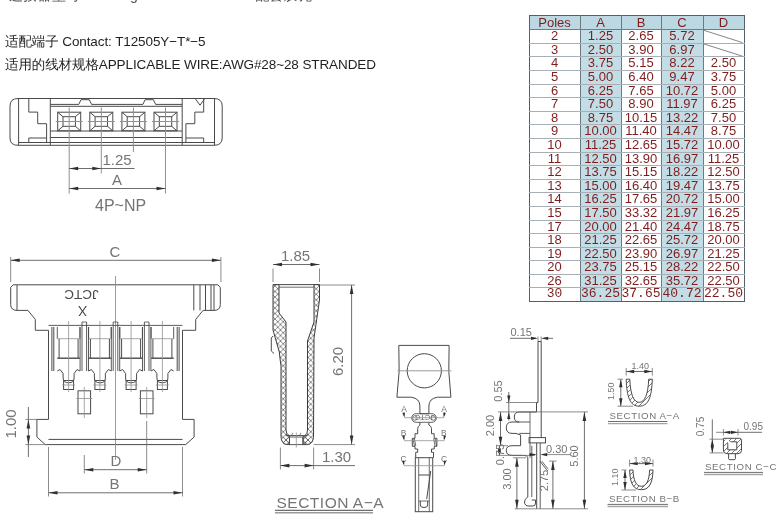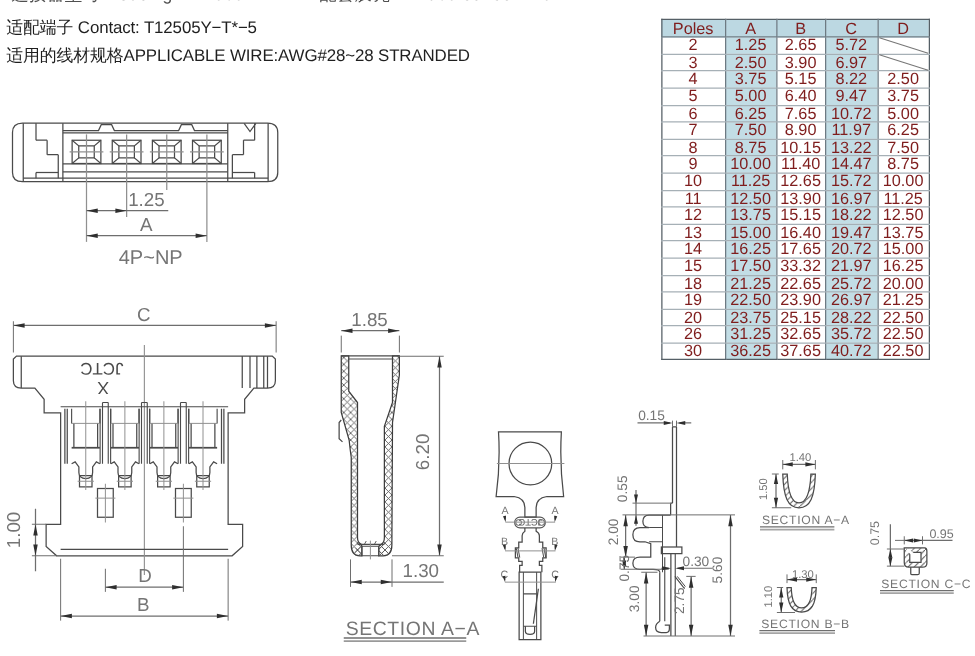--- a/index.html
+++ b/index.html
@@ -1,31 +1,31 @@
 <!DOCTYPE html>
 <html><head><meta charset="utf-8">
 <style>
 html,body{margin:0;padding:0;background:#fff;}
 #page{position:relative;width:780px;height:525px;background:#ffffff;overflow:hidden;
   font-family:"Liberation Sans",sans-serif;}
-.t1,.t2{position:absolute;left:5px;font-size:13.5px;color:#1f1f1f;white-space:nowrap;letter-spacing:-0.1px;}
+.t1,.t2{position:absolute;left:5px;font-size:13.5px;color:#1f1f1f;white-space:nowrap;letter-spacing:-0.1px;margin-top:20px;}
 .t0{position:absolute;left:9px;top:-13px;font-size:14px;color:#4f4f4f;white-space:nowrap;letter-spacing:0.3px;}
 .t1{top:12.5px;}
 .t2{top:35.5px;}
 #ptable{position:absolute;left:528.5px;top:15px;border-collapse:collapse;
   font-size:13px;color:#7f1d1d;}
 #ptable td{border:1px solid #6d7a82;border-top:1px solid #a6b0b6;border-bottom:1px solid #a6b0b6;
   text-align:center;padding:0;height:12.6px;line-height:12.6px;}
 #ptable td.c0{width:50px;border-left:1px solid #555f66;}
 #ptable td.c1{width:40px;background:#c2dde5;}
 #ptable td.c2{width:38px;}
 #ptable td.c3{width:41px;background:#c2dde5;}
 #ptable td.c4{width:40px;border-right:1px solid #555f66;}
 #ptable tr.hd td{background:#bcd8e2;height:13.2px;line-height:13.2px;border-top:1px solid #555f66;border-bottom:1px solid #707d85;}
-#ptable tr:last-child td{border-bottom:1px solid #555f66;}
+#ptable tr:last-child td{border-bottom:1px solid #555f66;font-family:Liberation Mono, monospace;}
 svg{position:absolute;left:0;top:0;}
 </style></head>
 <body>
 <div id="page">
 
 <div class="t0">连接器型号 Housing: T12505H−NP−2 配套胶壳 T12505 series 1.25</div>
 
 <div class="t1">适配端子 Contact: T12505Y−T*−5</div>
 
 <div class="t2">适用的线材规格APPLICABLE WIRE:AWG#28~28 STRANDED</div>
@@ -129,20 +129,27 @@
           <td class="c2">17.65</td>
           <td class="c3">20.72</td>
           <td class="c4">15.00</td>
         </tr>
 <tr>
           <td class="c0">15</td>
           <td class="c1">17.50</td>
           <td class="c2">33.32</td>
           <td class="c3">21.97</td>
           <td class="c4">16.25</td>
+        </tr>
+<tr>
+          <td class="c0">17</td>
+          <td class="c1">20.00</td>
+          <td class="c2">21.40</td>
+          <td class="c3">24.47</td>
+          <td class="c4">18.75</td>
         </tr>
 <tr>
           <td class="c0">18</td>
           <td class="c1">21.25</td>
           <td class="c2">22.65</td>
           <td class="c3">25.72</td>
           <td class="c4">20.00</td>
         </tr>
 <tr>
           <td class="c0">19</td>

